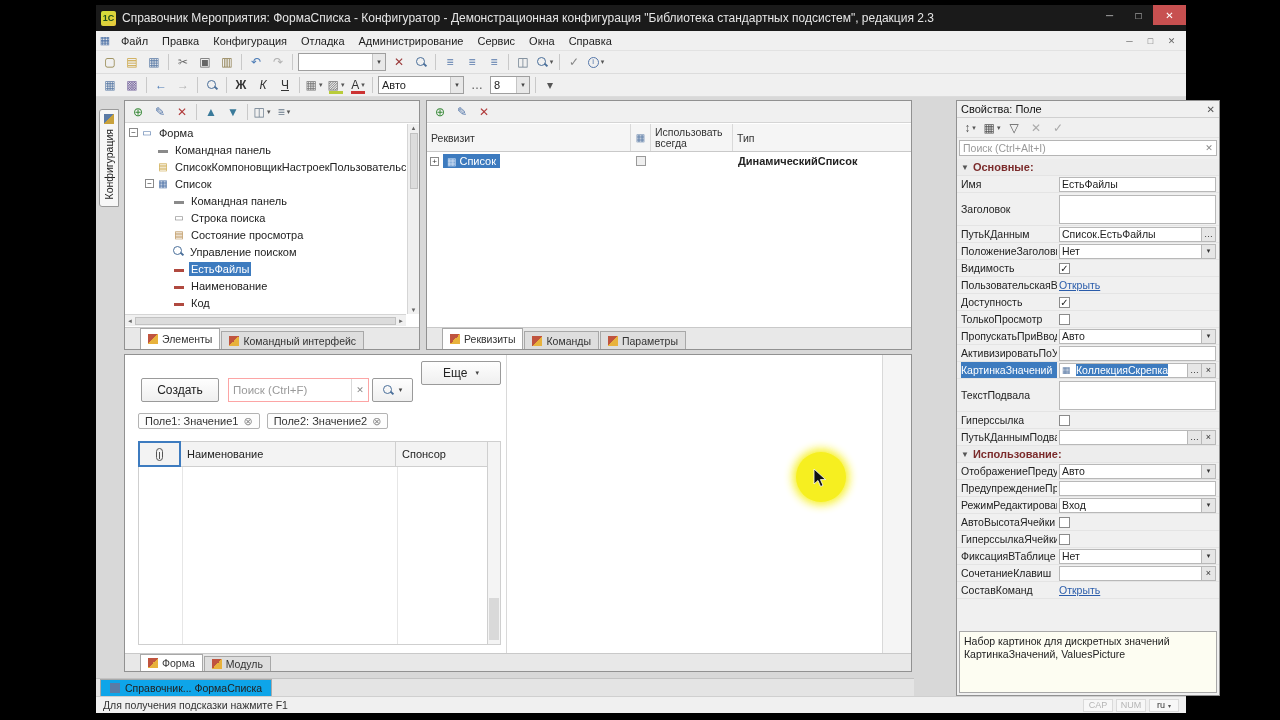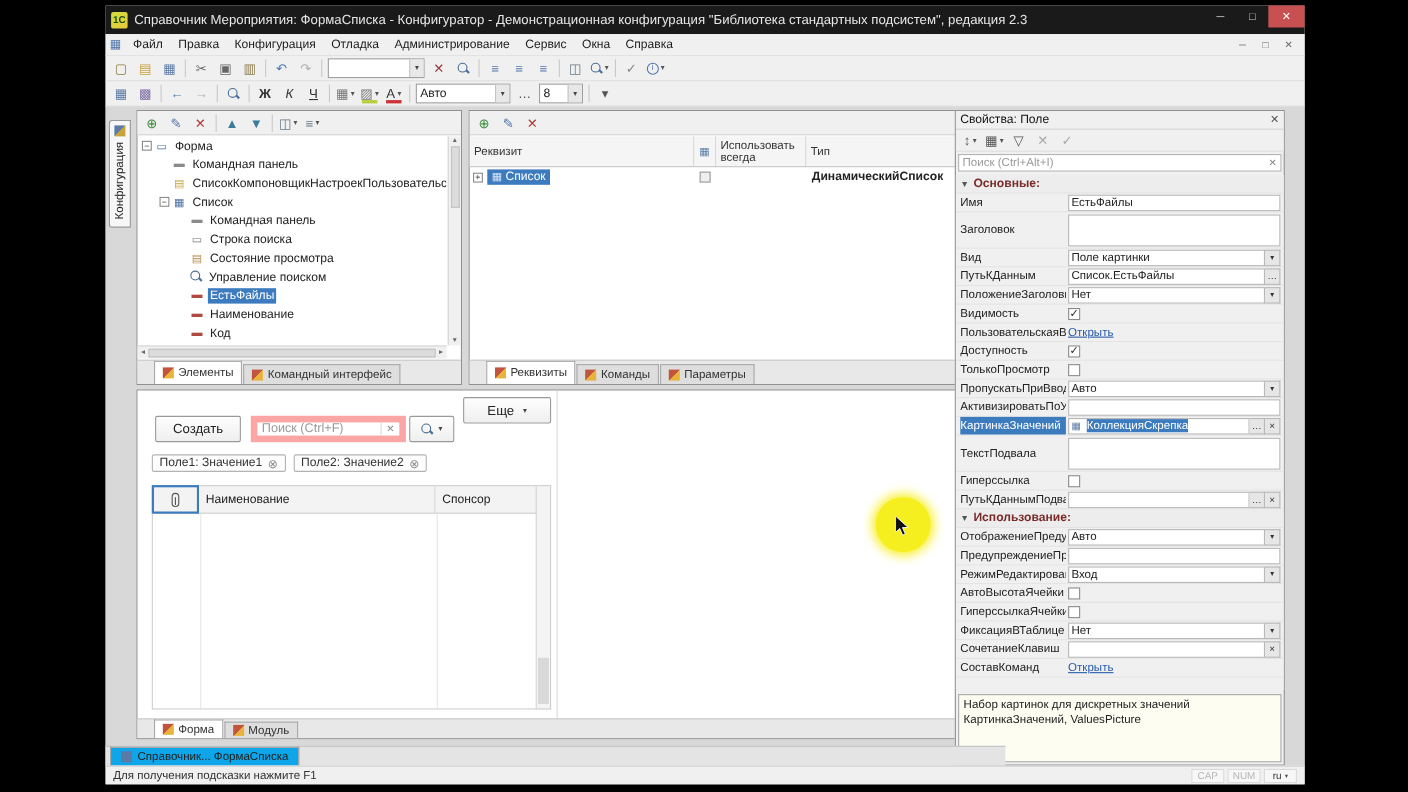--- a/index.html
+++ b/index.html
@@ -52,21 +52,21 @@
   .vtab{position:absolute;left:3px;top:12px;width:20px;height:98px;background:#f7f7f7;border:1px solid #9a9a9a;
     display:flex;flex-direction:column;align-items:center;padding-top:4px;gap:5px;
     border-top-left-radius:3px;border-bottom-left-radius:3px}
   .vtabicon{width:10px;height:10px;background:linear-gradient(135deg,#5b7ba6 50%,#c9a23d 50%)}
   .vtabtext{writing-mode:vertical-rl;transform:rotate(180deg);font-size:10.5px;color:#222}
 
   .panel{position:absolute;background:#fff;border:1px solid #919191}
   .elements{left:28px;top:3px;width:296px;height:250px}
   .attrs{left:330px;top:3px;width:486px;height:250px}
   .formprev{left:28px;top:257px;width:788px;height:318px}
-  .propspanel{left:772px;top:3px;width:300px;bottom:0;background:#f0f0f0}
+  .propspanel{left:860px;top:3px;width:264px;bottom:0;background:#f0f0f0}
 
   .etoolbar{position:absolute;left:0;top:0;right:0;height:22px;background:#f0f0f0;
     border-bottom:1px solid #d5d5d5;display:flex;align-items:center;padding-left:2px}
 
   
   #tree{position:absolute;left:1px;top:23px;right:13px;bottom:35px;overflow:hidden;background:#fff}
   .tree-row{height:17px;display:flex;align-items:center;white-space:nowrap}
   .slot{width:11px;flex:none;display:flex;align-items:center;justify-content:center}
   .expander{width:9px;height:9px;border:1px solid #8a8a8a;background:#fff;font-size:8px;line-height:7px;
     text-align:center;color:#333}
@@ -105,21 +105,21 @@
   .arow .c3{width:82px}
   .arow .c4{flex:1;font-weight:bold;padding-left:5px}
   .asel{display:flex;align-items:center;gap:3px;background:var(--sel);color:#fff;padding:1px 4px;margin-left:4px}
   .aicon{font-size:10px;color:#d7e5f7}
   .mini-check{width:10px;height:10px;border:1px solid #9a9a9a;background:#efefef}
 
   
   .btn3d{background:linear-gradient(#fefefe,#efefef);border:1px solid #9a9a9a;border-radius:2px;
     display:flex;align-items:center;justify-content:center;font-size:12px;color:#222;position:absolute}
   .fcreate{left:16px;top:23px;width:78px;height:24px}
-  .fsearch{position:absolute;left:103px;top:23px;width:141px;height:24px;border:6px solid #fca5a5;
+  .fsearch{position:absolute;left:103px;top:23px;width:141px;height:24px;border:1px solid #fca5a5;
     display:flex;align-items:center;background:#fff}
   .fsearch .ph{flex:1;color:#9a9a9a;font-size:11.5px;padding:0 4px;white-space:nowrap;overflow:hidden}
   .fsearch .fx{width:17px;height:100%;display:flex;align-items:center;justify-content:center;color:#888;
     font-size:9px;border-left:1px solid #d9d9d9}
   .fmag{left:247px;top:23px;width:41px;height:24px;gap:5px}
   .fmore{left:296px;top:6px;width:80px;height:24px;gap:8px}
   .arr{font-size:7px;color:#444}
   #chips{position:absolute;left:13px;top:58px;height:16px;display:flex;gap:7px}
   .chip{display:flex;align-items:center;gap:5px;border:1px solid #b3b3b3;background:#fdfdfd;padding:0 6px;
     font-size:11px;color:#333;border-radius:2px}
@@ -617,29 +617,20 @@
             </div>
             <div class="prow tall">
               <div class="plabel">Заголовок</div>
               <div class="pval">
                 <div class="pbox">
                   <span class="pboxtext"></span>
                 </div>
               </div>
             </div>
             <div class="prow">
-              <div class="plabel">Вид</div>
-              <div class="pval">
-                <div class="pbox">
-                  <span class="pboxtext">Поле картинки</span>
-                </div>
-                <span class="pbtn sel">▾</span>
-              </div>
-            </div>
-            <div class="prow">
               <div class="plabel">ПутьКДанным</div>
               <div class="pval">
                 <div class="pbox">
                   <span class="pboxtext">Список.ЕстьФайлы</span>
                 </div>
                 <span class="pbtn">…</span>
               </div>
             </div>
             <div class="prow">
               <div class="plabel">ПоложениеЗаголовка</div>

